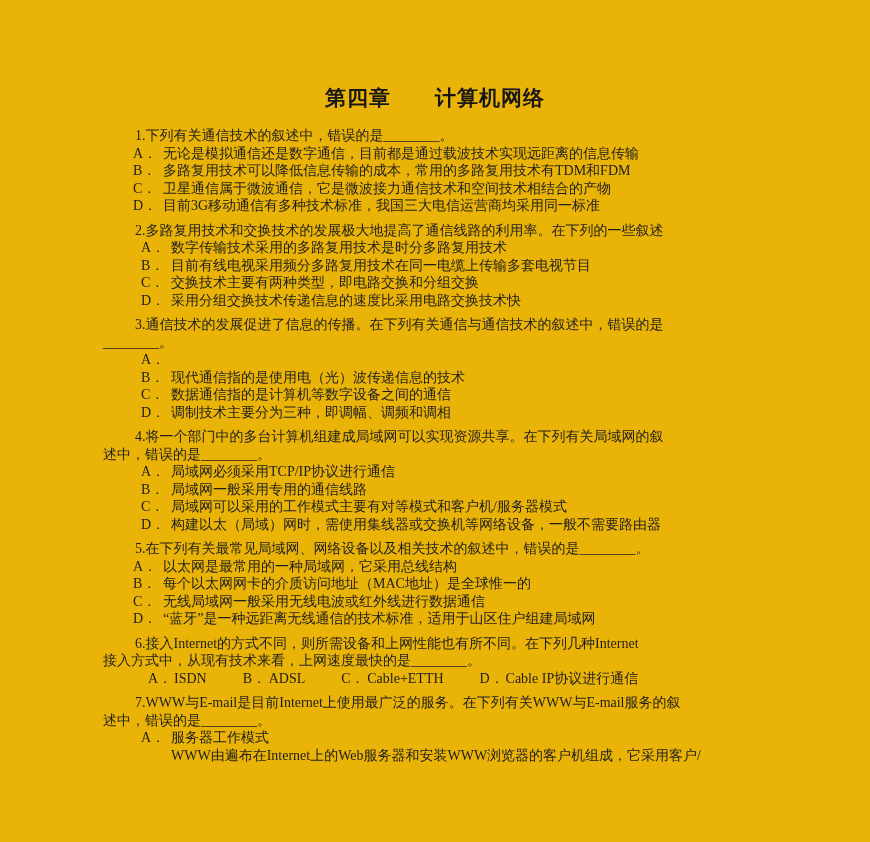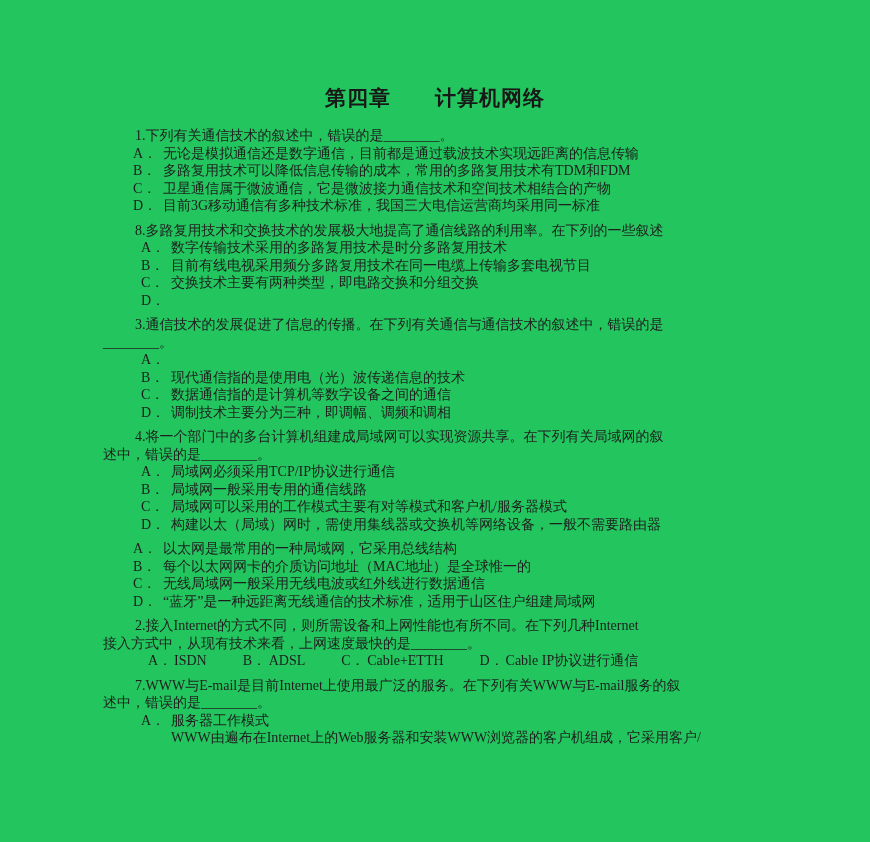--- a/index.html
+++ b/index.html
@@ -11,21 +11,21 @@
     width: 870px;
     height: 842px;
     position: relative;
     overflow: hidden;
     font-family: "Liberation Serif", "DejaVu Serif", serif;
     color: #1e1e1e;
   }
   .page {
     position: absolute;
     inset: 0;
-    background: #22c55e;
+    background: #eab308;
   }
   .chapter-title {
     position: absolute;
     top: 84px;
     left: 0;
     width: 870px;
     text-align: center;
     font-size: 21px;
     font-weight: 700;
     letter-spacing: 1px;
@@ -108,41 +108,44 @@
           </span>
         </div>
         <div class="option" style="padding-left: 30px;">
           <span class="opt-label">D．</span>
           <span class="opt-text">
             <span class="opt-line">目前3G移动通信有多种技术标准，我国三大电信运营商均采用同一标准</span>
           </span>
         </div>
       </div>
       <div class="question">
-        <div class="stem-line first">8.多路复用技术和交换技术的发展极大地提高了通信线路的利用率。在下列的一些叙述</div>
+        <div class="stem-line first">2.多路复用技术和交换技术的发展极大地提高了通信线路的利用率。在下列的一些叙述</div>
         <div class="option" style="padding-left: 38px;">
           <span class="opt-label">A．</span>
           <span class="opt-text">
             <span class="opt-line">数字传输技术采用的多路复用技术是时分多路复用技术</span>
           </span>
         </div>
         <div class="option" style="padding-left: 38px;">
           <span class="opt-label">B．</span>
           <span class="opt-text">
             <span class="opt-line">目前有线电视采用频分多路复用技术在同一电缆上传输多套电视节目</span>
           </span>
         </div>
         <div class="option" style="padding-left: 38px;">
           <span class="opt-label">C．</span>
           <span class="opt-text">
             <span class="opt-line">交换技术主要有两种类型，即电路交换和分组交换</span>
           </span>
         </div>
         <div class="option" style="padding-left: 38px;">
           <span class="opt-label">D．</span>
+          <span class="opt-text">
+            <span class="opt-line">采用分组交换技术传递信息的速度比采用电路交换技术快</span>
+          </span>
         </div>
       </div>
       <div class="question">
         <div class="stem-line first">3.通信技术的发展促进了信息的传播。在下列有关通信与通信技术的叙述中，错误的是</div>
         <div class="stem-line cont">________。</div>
         <div class="option" style="padding-left: 38px;">
           <span class="opt-label">A．</span>
         </div>
         <div class="option" style="padding-left: 38px;">
           <span class="opt-label">B．</span>
@@ -185,20 +188,21 @@
           </span>
         </div>
         <div class="option" style="padding-left: 38px;">
           <span class="opt-label">D．</span>
           <span class="opt-text">
             <span class="opt-line">构建以太（局域）网时，需使用集线器或交换机等网络设备，一般不需要路由器</span>
           </span>
         </div>
       </div>
       <div class="question">
+        <div class="stem-line first">5.在下列有关最常见局域网、网络设备以及相关技术的叙述中，错误的是________。</div>
         <div class="option" style="padding-left: 30px;">
           <span class="opt-label">A．</span>
           <span class="opt-text">
             <span class="opt-line">以太网是最常用的一种局域网，它采用总线结构</span>
           </span>
         </div>
         <div class="option" style="padding-left: 30px;">
           <span class="opt-label">B．</span>
           <span class="opt-text">
             <span class="opt-line">每个以太网网卡的介质访问地址（MAC地址）是全球惟一的</span>
@@ -211,21 +215,21 @@
           </span>
         </div>
         <div class="option" style="padding-left: 30px;">
           <span class="opt-label">D．</span>
           <span class="opt-text">
             <span class="opt-line">“蓝牙”是一种远距离无线通信的技术标准，适用于山区住户组建局域网</span>
           </span>
         </div>
       </div>
       <div class="question">
-        <div class="stem-line first">2.接入Internet的方式不同，则所需设备和上网性能也有所不同。在下列几种Internet</div>
+        <div class="stem-line first">6.接入Internet的方式不同，则所需设备和上网性能也有所不同。在下列几种Internet</div>
         <div class="stem-line cont">接入方式中，从现有技术来看，上网速度最快的是________。</div>
         <div class="options-inline" style="padding-left: 45px;">
           <div class="inline-opt">
             <span class="opt-label">A．</span>
             <span class="opt-text">ISDN</span>
           </div>
           <div class="inline-opt">
             <span class="opt-label">B．</span>
             <span class="opt-text">ADSL</span>
           </div>

